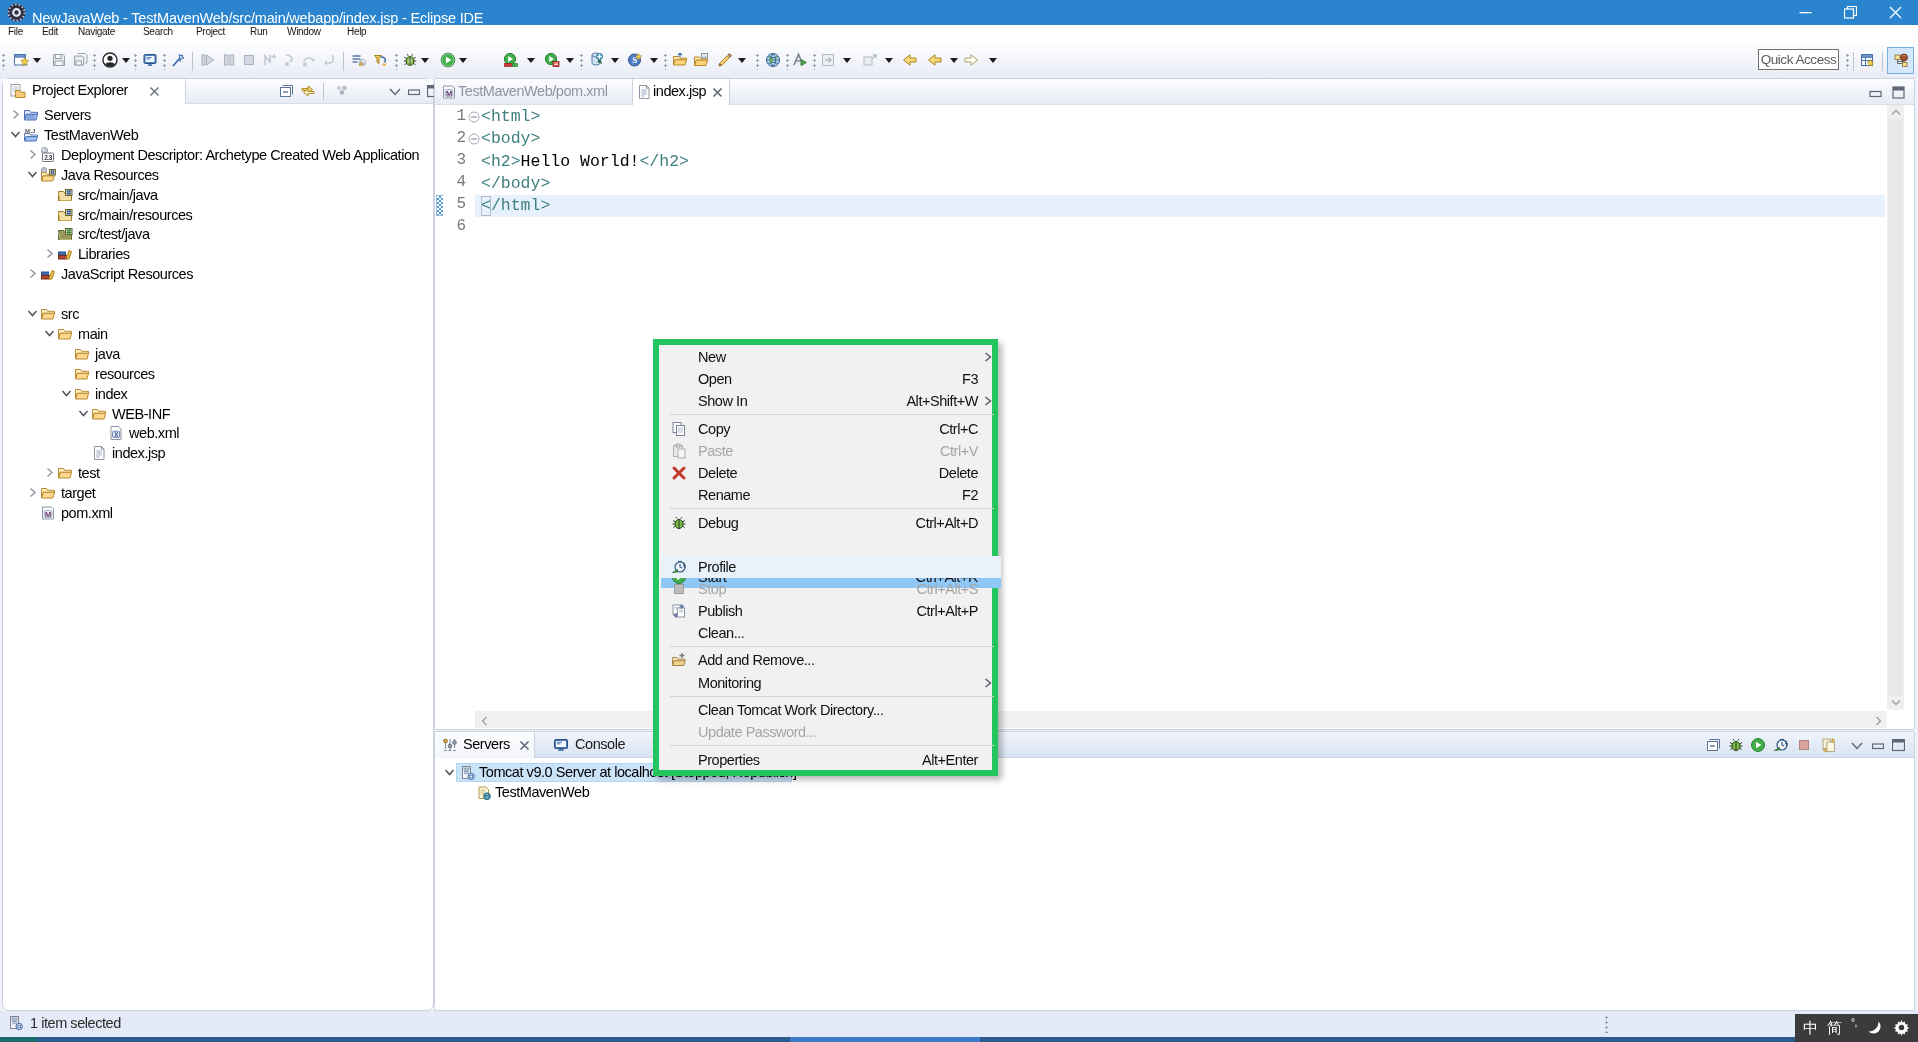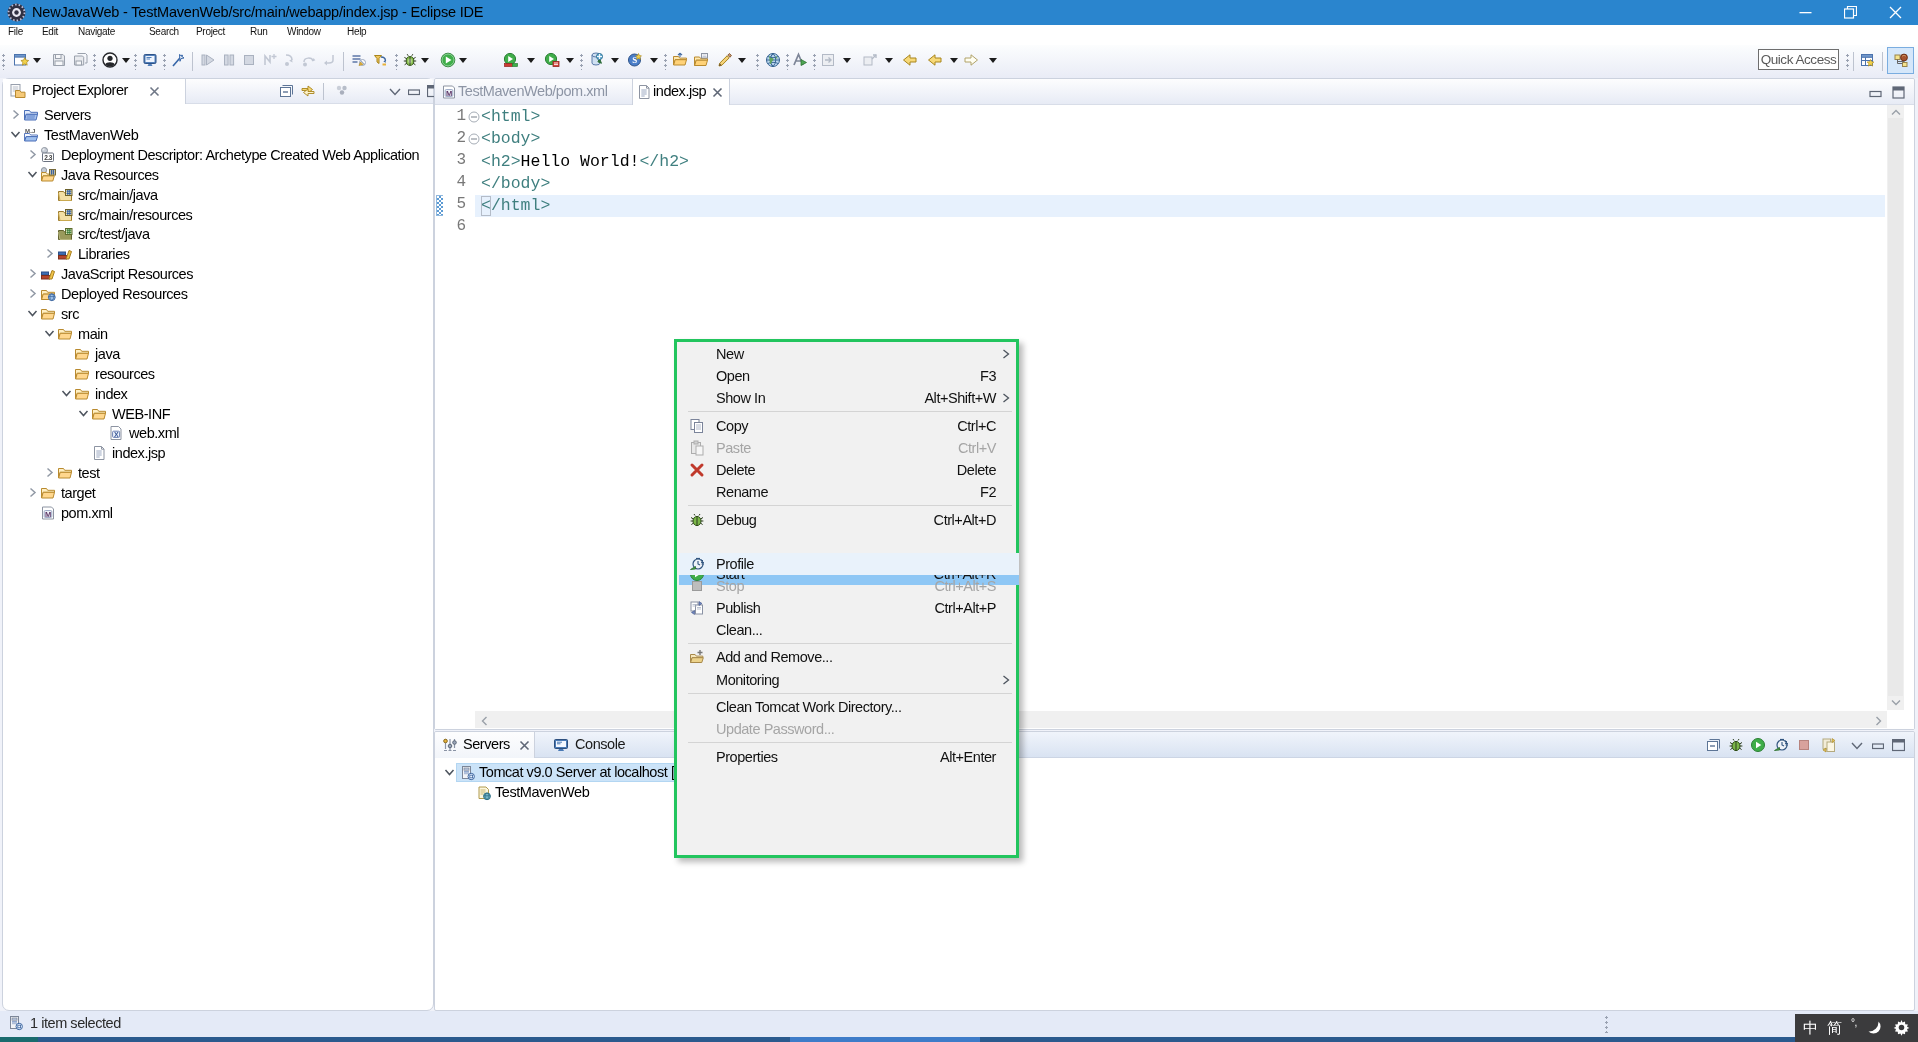--- a/index.html
+++ b/index.html
@@ -1,20 +1,20 @@
 <!DOCTYPE html>
 <html><head>
 <meta charset="utf-8">
 <style>
 * { margin:0; padding:0; box-sizing:border-box; }
 html,body { width:1918px; height:1042px; overflow:hidden; }
 body { font-family:"Liberation Sans", sans-serif; position:relative; background:#f0f2f9; font-size:14.5px; letter-spacing:-0.45px; }
 .abs { position:absolute; }
 #titlebar { position:absolute; left:0; top:0; width:1918px; height:25px; background:#2a85ce; color:#fff; }
-#titlebar .title { position:absolute; left:32px; top:4px; font-size:14.5px; letter-spacing:-0.2px; color:#000000; }
+#titlebar .title { position:absolute; left:32px; top:10px; font-size:14.5px; letter-spacing:-0.2px; color:#ffffff; }
 #titlebar .winbtn { position:absolute; top:0; width:45px; height:25px; }
 #titlebar .winbtn svg { position:absolute; left:16px; top:6px; }
 #menubar { position:absolute; left:0; top:25px; width:1918px; height:20px; background:#ffffff; }
 #menubar span { position:absolute; top:1px; font-size:10px; letter-spacing:-0.3px; color:#151515; }
 #toolbar { position:absolute; left:0; top:45px; width:1918px; height:33px; background:linear-gradient(#fcfdfe,#e9ecf6); }
 .tbi { position:absolute; top:7px; }
 .tbsep { position:absolute; top:7px; width:1px; height:19px; background:#bdc3cf; }
 .tbdots { position:absolute; top:8px; width:3px; height:17px;
   background-image:radial-gradient(circle, #99a1b1 1px, transparent 1.3px);
   background-size:3px 5px; background-repeat:repeat-y; }
@@ -28,21 +28,21 @@
 #ed-body { position:absolute; left:0; top:26px; width:1479px; height:624px; background:#fff; }
 #bottompanel { position:absolute; left:434px; top:731px; width:1481px; height:280px; background:#fff; border:1px solid #ccd2de; border-radius:2px; }
 #bp-tabs { position:absolute; left:0; top:0; width:1479px; height:26px; background:linear-gradient(#f0f4fb,#d9e3f2); border-bottom:1px solid #ccd5e4; border-radius:2px 2px 0 0; }
 .trow { position:absolute; height:20px; line-height:20px; font-size:14.5px; color:#000; white-space:nowrap; }
 .ticon { position:absolute; top:2px; width:16px; height:16px; }
 #linenums { position:absolute; left:8px; top:0; width:23px; background:#fff; color:#787878; font-family:"Liberation Mono", monospace; font-size:16px; text-align:right; letter-spacing:0; }
 #code { position:absolute; left:46px; top:0; font-family:"Liberation Mono", monospace; font-size:16.5px; color:#000; letter-spacing:0; }
 .cline { position:absolute; left:0; height:22.1px; line-height:22.1px; white-space:pre; }
 .tag { color:#3f7f7f; }
 .lnum { height:22.1px; line-height:22.1px; }
-#ctxmenu { position:absolute; left:674px; top:339px; width:345px; height:519px; background:#f1f1f1; border:3px solid #22c55e; box-shadow:4px 4px 6px rgba(0,0,0,0.28); z-index:50; }
+#ctxmenu { position:absolute; left:653px; top:339px; width:345px; height:437px; background:#f1f1f1; border:6px solid #22c55e; box-shadow:4px 4px 6px rgba(0,0,0,0.28); z-index:50; }
 .mi { position:absolute; left:2px; width:340px; height:22px; }
 .mi .lbl { position:absolute; left:37px; top:3px; font-size:14.5px; color:#111; }
 .mi .acc { position:absolute; right:23px; top:3px; font-size:14.5px; color:#111; }
 .mi .sub { position:absolute; right:9px; top:6px; }
 .mi.dis .lbl, .mi.dis .acc { color:#a5a5a5; }
 .mi .ic { position:absolute; left:10px; top:3px; width:16px; height:16px; }
 .msep { position:absolute; left:11px; width:324px; height:1px; background:#d4d4d4; }
 #statusbar { position:absolute; left:0; top:1011px; width:1918px; height:26px; background:#e4eaf7; }
 #taskbar { position:absolute; left:0; top:1037px; width:1918px; height:5px; background:#2a5a8e; }
 #imebox { position:absolute; left:1795px; top:1014px; width:123px; height:28px; background:#3b3b3d; z-index:60; color:#fff; }
@@ -72,21 +72,21 @@
 <div class="winbtn" style="right:0px">
       <svg width="13" height="13" viewBox="0 0 13 13">
         <path d="M1 1 L12 12 M12 1 L1 12" stroke="#fff" stroke-width="1.3"></path>
       </svg>
     </div>
 </div>
 <div id="menubar">
 <span style="left:8px">File</span>
 <span style="left:42px">Edit</span>
 <span style="left:78px">Navigate</span>
-<span style="left:149px">Search</span>
+<span style="left:143px">Search</span>
 <span style="left:196px">Project</span>
 <span style="left:250px">Run</span>
 <span style="left:287px">Window</span>
 <span style="left:347px">Help</span>
 </div>
 <div id="toolbar">
 <div class="tbdots" style="left:2px"></div>
 <span class="tbi" style="left:13px"><svg style="" width="16" height="16" viewBox="0 0 16 16">
         <rect x="1.5" y="2.5" width="11" height="10.5" fill="#fff" stroke="#4b73ad"></rect>
         <rect x="1.5" y="2.5" width="11" height="2.6" fill="#6f97cc" stroke="#4b73ad"></rect>
@@ -407,32 +407,20 @@
         <svg class="abs" style="left:24px;top:4px" width="11" height="11" viewBox="0 0 11 11">
           <path d="M3.5 1.5 L8 5.5 L3.5 9.5" fill="none" stroke="#9199a5" stroke-width="1.5"></path>
         </svg>
         <span class="ticon" style="left:37px"><svg style="" width="16" height="16" viewBox="0 0 16 16">
             <rect x="1.5" y="6" width="7" height="3" fill="#3f6fb5" stroke="#2c4f85"></rect>
             <rect x="1.5" y="9.5" width="8" height="3.5" fill="#b5452c" stroke="#7d2e1c"></rect>
             <path d="M9 13 L12 4.5 L14.5 5.5 L12 13z" fill="#f0c44a" stroke="#a97f1e"></path>
           </svg></span>
         <span style="position:absolute;left:58px;top:0">JavaScript Resources</span>
       </div>
-<div class="trow" style="left:0;top:179.10000000000002px;width:427px;">
-        <svg class="abs" style="left:24px;top:4px" width="11" height="11" viewBox="0 0 11 11">
-          <path d="M3.5 1.5 L8 5.5 L3.5 9.5" fill="none" stroke="#9199a5" stroke-width="1.5"></path>
-        </svg>
-        <span class="ticon" style="left:37px"><svg style="" width="16" height="16" viewBox="0 0 16 16">
-            <path d="M1.5 4.5 h5 l1.2 1.8 h6.8 v1.8 H3.2 L1.5 13.5z" fill="#ffefc2" stroke="#b98a2f"></path>
-            <path d="M3.2 8.1 h11.3 L13 13.5 H1.6z" fill="#ffd78e" stroke="#b98a2f"></path>
-            <circle cx="11.8" cy="11.2" r="3.4" fill="#9fc2e8" stroke="#3f68a0"></circle>
-            <path d="M8.6 10.6 h6.4 M11.8 7.9 c2.5 1.5 2.5 5 0 6.6 c-2.5-1.6-2.5-5.1 0-6.6" fill="none" stroke="#3f68a0" stroke-width="0.8"></path>
-          </svg></span>
-        <span style="position:absolute;left:58px;top:0">Deployed Resources</span>
-      </div>
 <div class="trow" style="left:0;top:199.00000000000003px;width:427px;">
         <svg class="abs" style="left:24px;top:4px" width="11" height="11" viewBox="0 0 11 11">
           <path d="M1.5 3 L5.5 7.5 L9.5 3" fill="none" stroke="#4d545e" stroke-width="1.5"></path>
         </svg>
         <span class="ticon" style="left:37px"><svg style="" width="16" height="16" viewBox="0 0 16 16">
             <path d="M1.5 3.5 h5 l1.2 1.8 h6.8 v2 H3.2 L1.5 13z" fill="#ffefc2" stroke="#b98a2f" stroke-width="1"></path>
             <path d="M3.2 7.3 h11.3 L13 13 H1.6 z" fill="#ffd78e" stroke="#b98a2f" stroke-width="1"></path>
           </svg></span>
         <span style="position:absolute;left:58px;top:0">src</span>
       </div>

